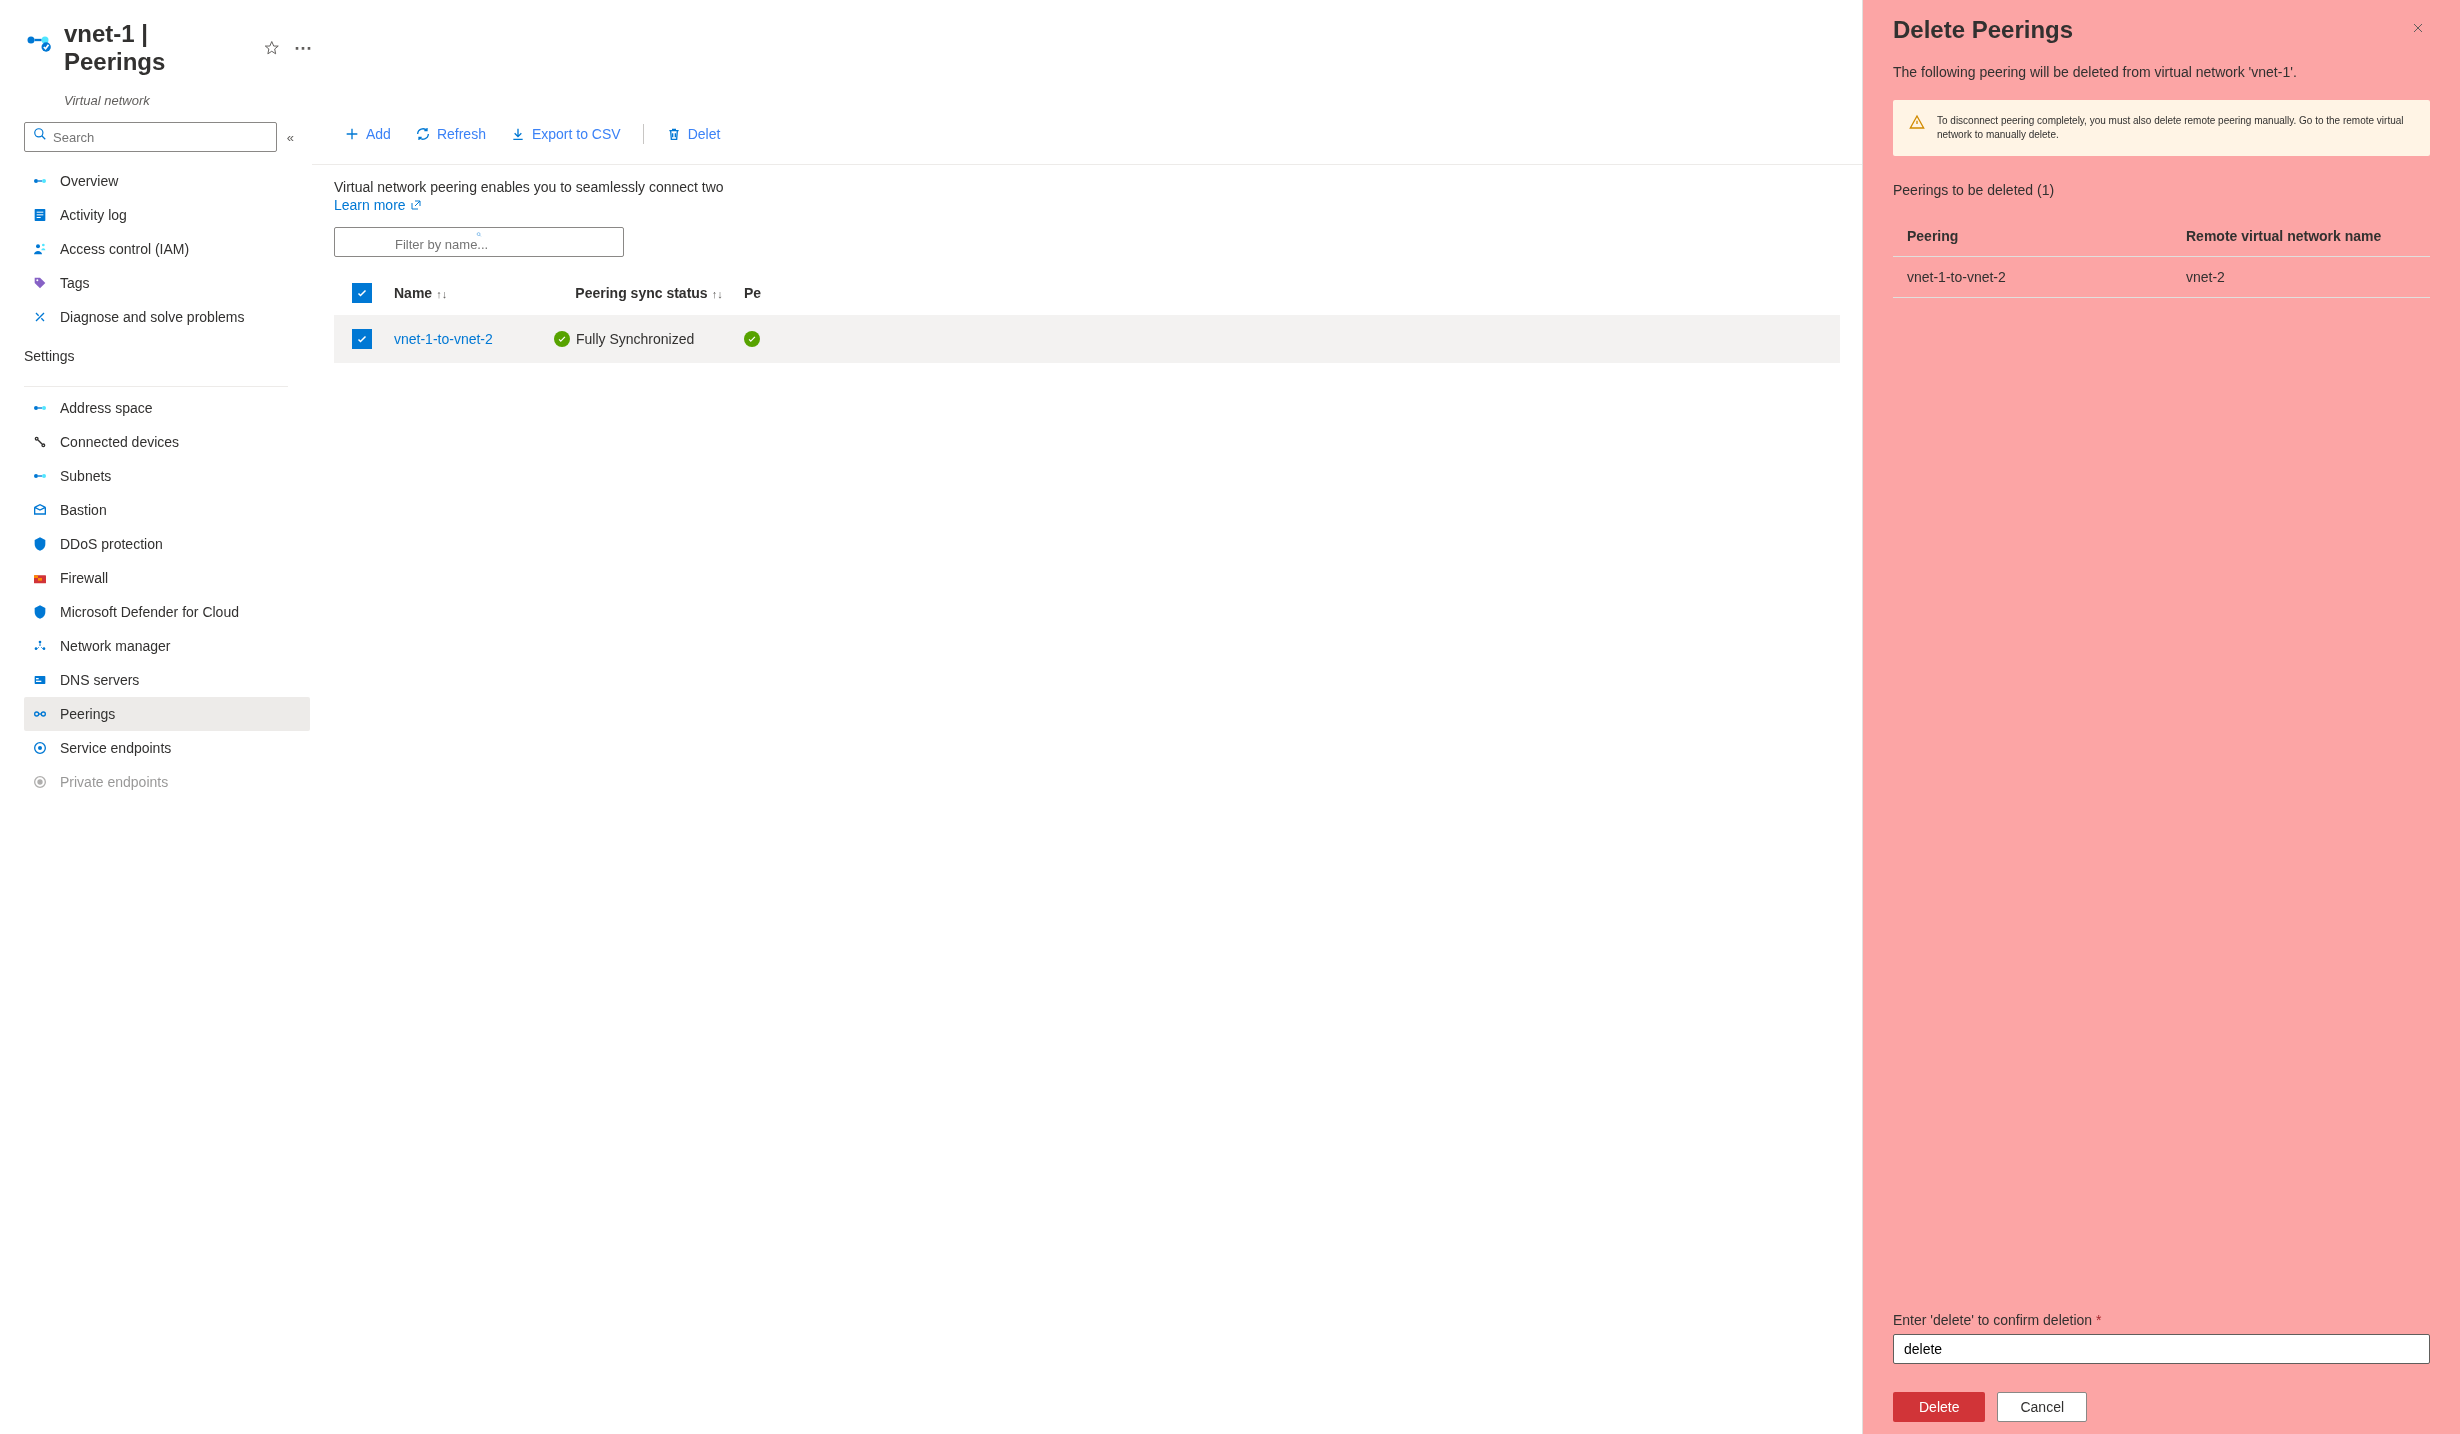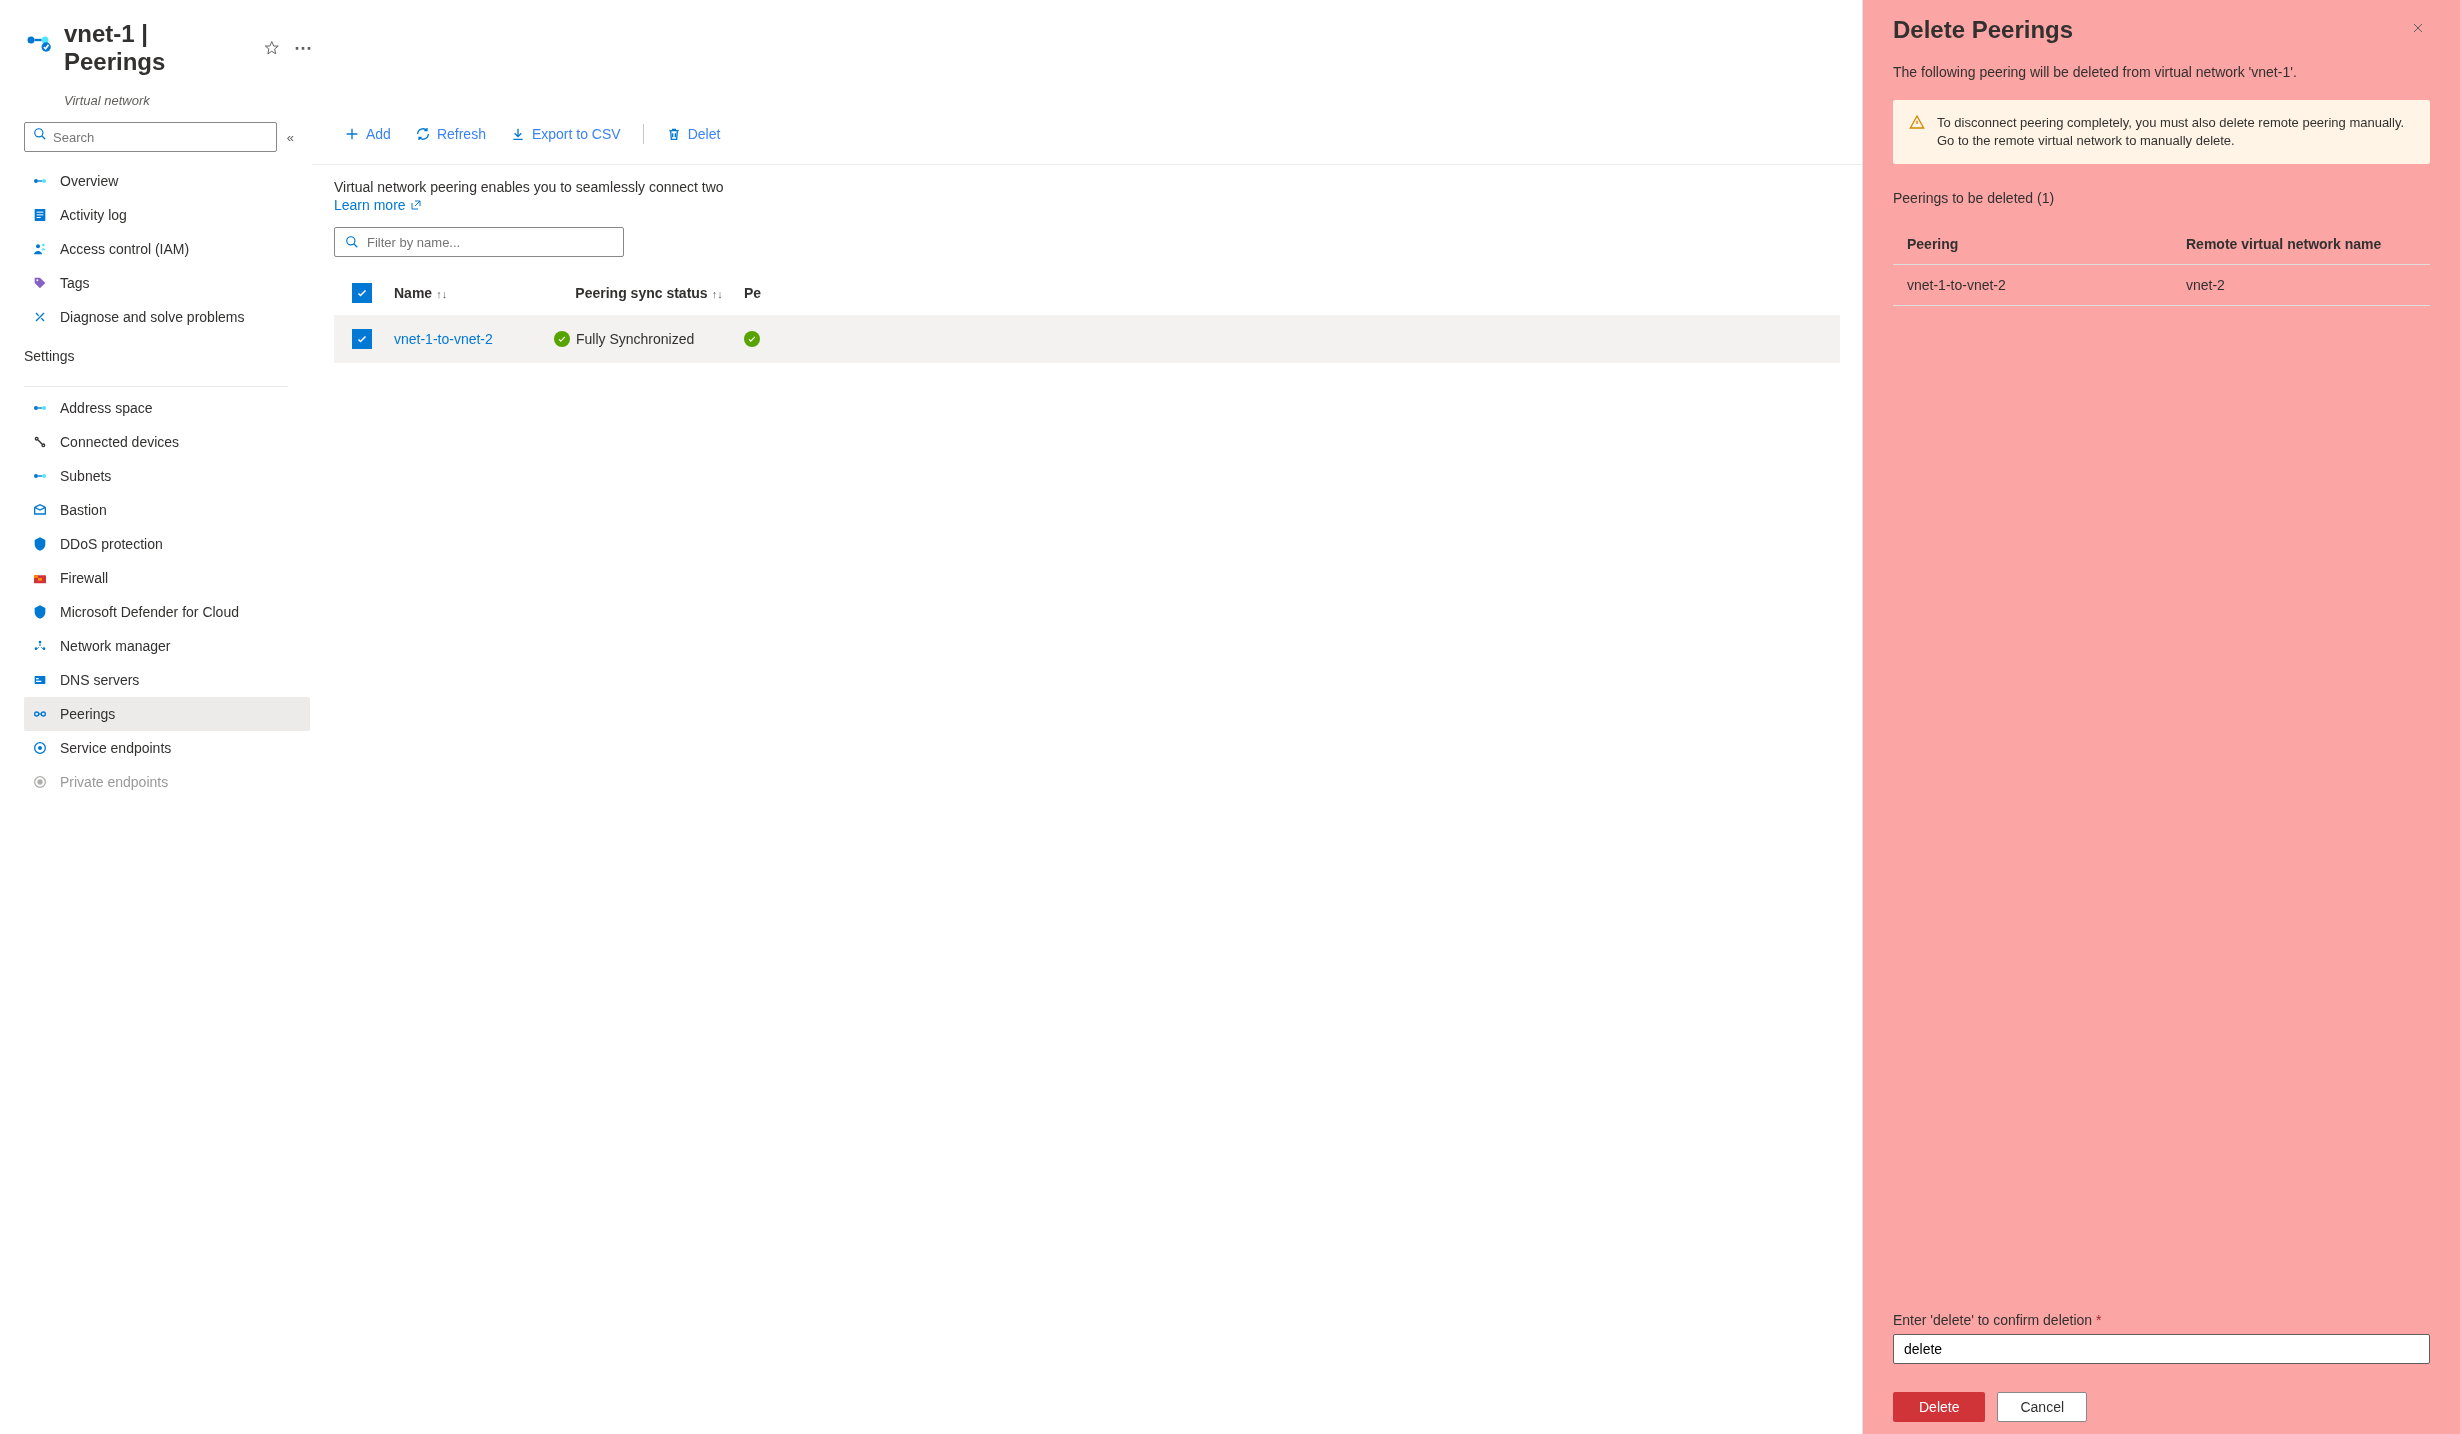--- a/index.html
+++ b/index.html
@@ -19,40 +19,40 @@
     .nav-item { display: flex; align-items: center; gap: 12px; padding: 9px 8px; cursor: pointer; font-size: 14px; color: #323130; border-radius: 2px; margin-right: 2px; }
     .nav-item.active { background: #edebe9; }
     .nav-icon { width: 16px; height: 16px; flex-shrink: 0; }
     .nav-section { font-size: 14px; font-weight: 400; color: #323130; padding: 14px 8px 22px 0; border-bottom: 1px solid #edebe9; margin-bottom: 4px; margin-right: 24px; }
     .main-content { flex: 1; padding: 0; overflow: hidden; min-width: 0; }
     .toolbar { display: flex; align-items: center; gap: 4px; padding: 20px 22px 16px 22px; border-bottom: 1px solid #edebe9; margin-top: 100px; }
     .toolbar-btn { display: flex; align-items: center; gap: 6px; padding: 6px 10px; cursor: pointer; font-size: 14px; color: #3b82f6; border-radius: 2px; }
     .toolbar-sep { width: 1px; height: 20px; background: #c8c6c4; margin: 0 8px; }
     .description { padding: 14px 22px 10px 22px; font-size: 14px; color: #323130; }
     .learn-more { color: #0078d4; cursor: pointer; display: inline-flex; align-items: center; gap: 4px; margin-top: 2px; }
-    .filter-box { margin: 4px 22px 14px 22px; display: flex; align-items: center; border: 1px solid #8a8886; border-radius: 2px; padding: 4px 10px; width: 290px; height: 30px; }
+    .filter-box { margin: 4px 22px 14px 22px; display: flex; align-items: center; border: 1px solid #8a8886; border-radius: 2px; padding: 4px 10px; width: 290px; height: 30px; flex-direction: column; }
     .filter-box input { border: none; outline: none; flex: 1; font-size: 13px; margin-left: 8px; }
     .table { margin: 0 22px; }
     .table-header { display: flex; align-items: center; padding: 12px 0; font-weight: 600; font-size: 14px; }
     .table-row { display: flex; align-items: center; padding: 14px 0 14px 0; background: #f3f2f1; }
     .col-check { width: 60px; padding-left: 18px; }
     .col-name { width: 160px; }
     .col-sync { width: 190px; text-align: center; }
     .col-status { width: 60px; }
     .checkbox { width: 20px; height: 20px; background: #0078d4; display: inline-flex; align-items: center; justify-content: center; cursor: pointer; }
     .link-text { color: #0078d4; cursor: pointer; }
     .status-ok { display: flex; align-items: center; gap: 6px; }
     .check-circle { width: 16px; height: 16px; background: #57a300; border-radius: 50%; display: inline-flex; align-items: center; justify-content: center; flex-shrink: 0; }
     .sort-arrows { font-size: 11px; color: #605e5c; margin-left: 4px; }
     .panel { width: 598px; border-left: 1px solid #e1dfdd; padding: 16px 30px 12px 30px; display: flex; flex-direction: column; flex-shrink: 0; background: #fca5a5; }
     .panel-header { display: flex; justify-content: space-between; align-items: flex-start; margin-bottom: 20px; }
     .panel-title { font-size: 24px; font-weight: 600; }
     .close-btn { font-size: 16px; cursor: pointer; color: #605e5c; padding: 4px; }
     .panel-desc { font-size: 14px; margin-bottom: 20px; }
-    .warning-box { background: #fff4e5; border-radius: 2px; padding: 14px 16px; display: flex; gap: 12px; font-size: 13px; line-height: 1.4; margin-bottom: 26px; }
+    .warning-box { background: #fff4e5; border-radius: 2px; padding: 14px 16px; display: flex; gap: 12px; font-size: 10px; line-height: 1.4; margin-bottom: 26px; }
     .warning-icon { width: 16px; height: 16px; flex-shrink: 0; color: #d18a00; }
     .subsection-title { font-size: 14px; margin-bottom: 18px; }
     .panel-table-header { display: flex; padding: 12px 14px; font-weight: 600; border-bottom: 1px solid #e1dfdd; }
     .panel-table-row { display: flex; padding: 12px 14px; border-bottom: 1px solid #e1dfdd; }
     .pcol-1 { flex: 1; }
     .pcol-2 { width: 230px; }
     .panel-spacer { flex: 1; }
     .confirm-label { font-size: 14px; margin-bottom: 6px; }
     .required { color: #a4262c; }
     .confirm-input { width: 100%; border: 1px solid #605e5c; border-radius: 2px; padding: 6px 10px; font-size: 14px; height: 30px; margin-bottom: 28px; }

